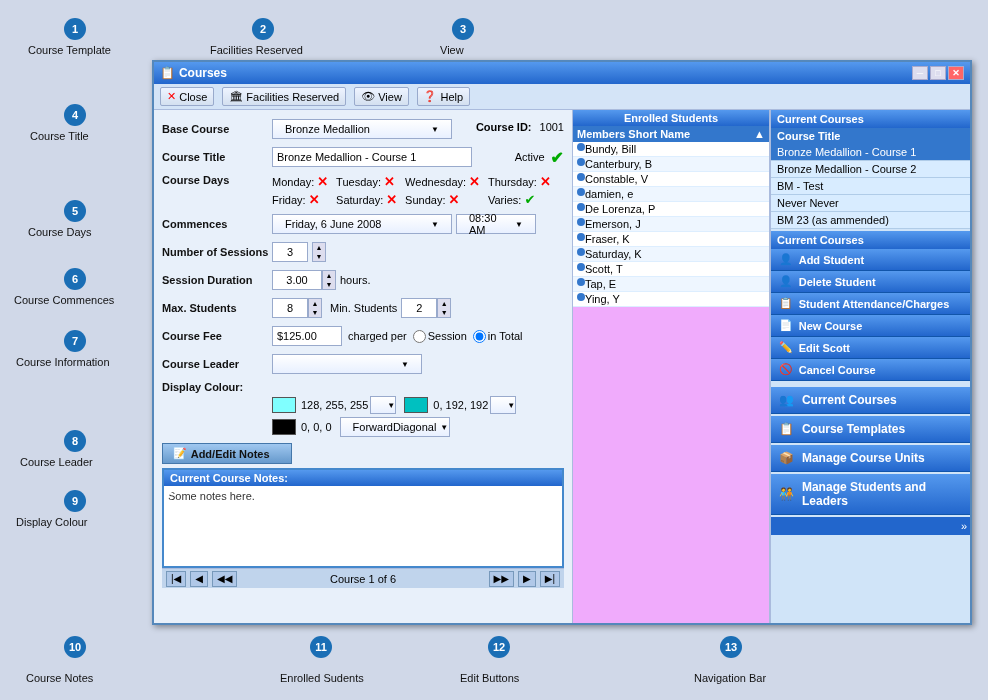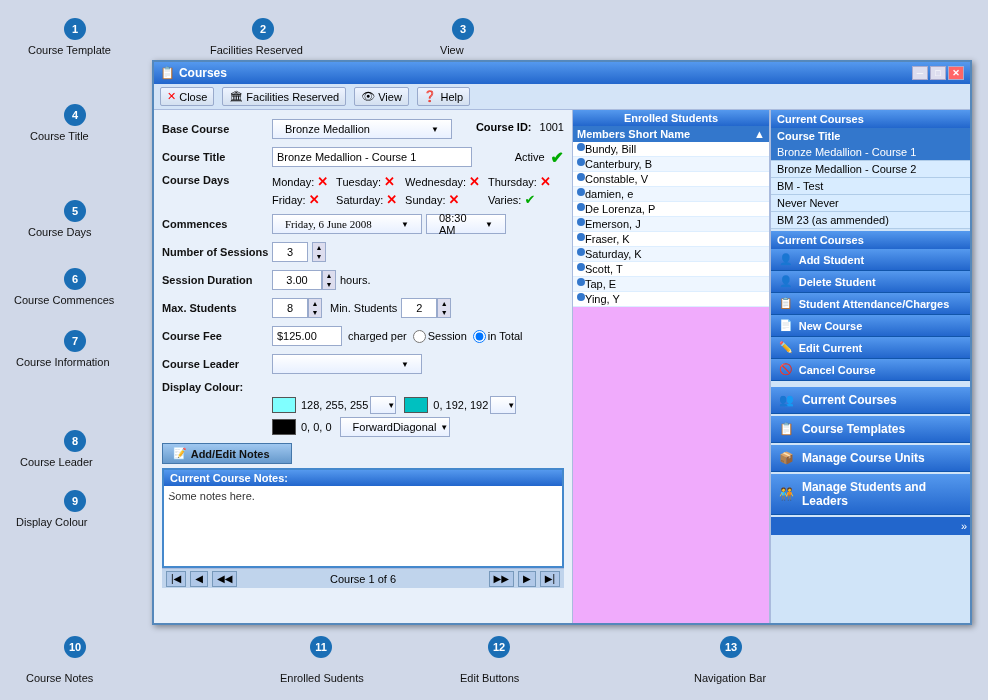--- a/index.html
+++ b/index.html
@@ -502,21 +502,21 @@
           </div>
           <div class="day-item">
             <span>Varies:</span>
             <span class="day-check">✔</span>
           </div>
         </div>
       </div>
 
       <div class="form-row">
         <div class="form-label">Commences</div>
-        <div class="form-select" style="width:150px;font-family:Liberation Serif, serif;">
+        <div class="form-select" style="width:180px;">
           <span>Friday, 6 June 2008</span>
           <span class="select-arrow">▼</span>
         </div>
         <div class="form-select" style="width:80px;margin-left:4px;">
           <span>08:30 AM</span>
           <span class="select-arrow">▼</span>
         </div>
       </div>
 
       <div class="form-row">
@@ -717,21 +717,21 @@
         <div class="action-btn">
           <span>📋</span>
           <span>Student Attendance/Charges</span>
         </div>
         <div class="action-btn">
           <span>📄</span>
           <span>New Course</span>
         </div>
         <div class="action-btn">
           <span>✏️</span>
-          <span>Edit Current</span>
+          <span>Edit Scott</span>
         </div>
         <div class="action-btn">
           <span>🚫</span>
           <span>Cancel Course</span>
         </div>
       </div>
 
       <div style="margin-top:4px;">
         <div class="nav-section-btn">
           <span>👥</span>

